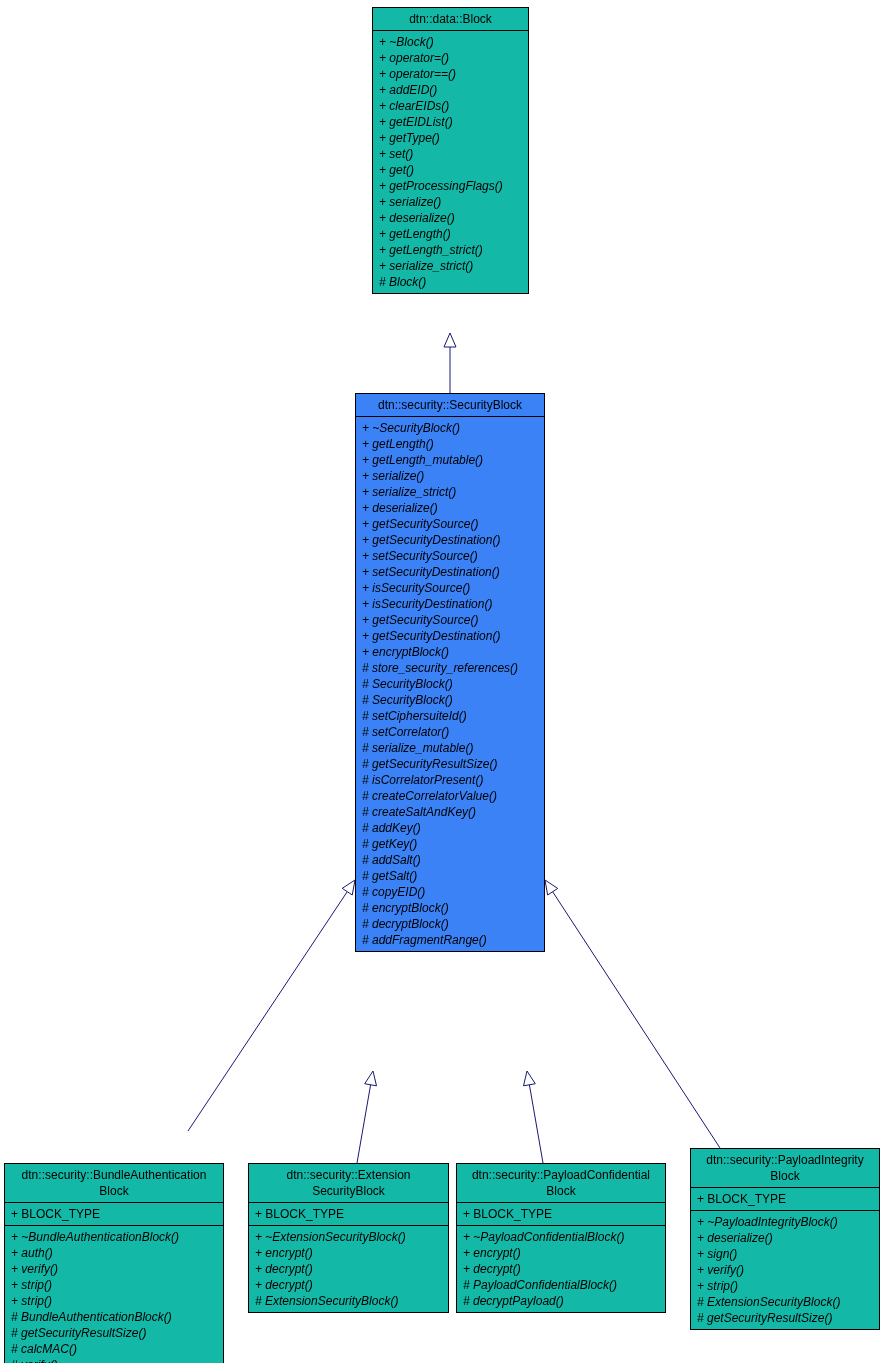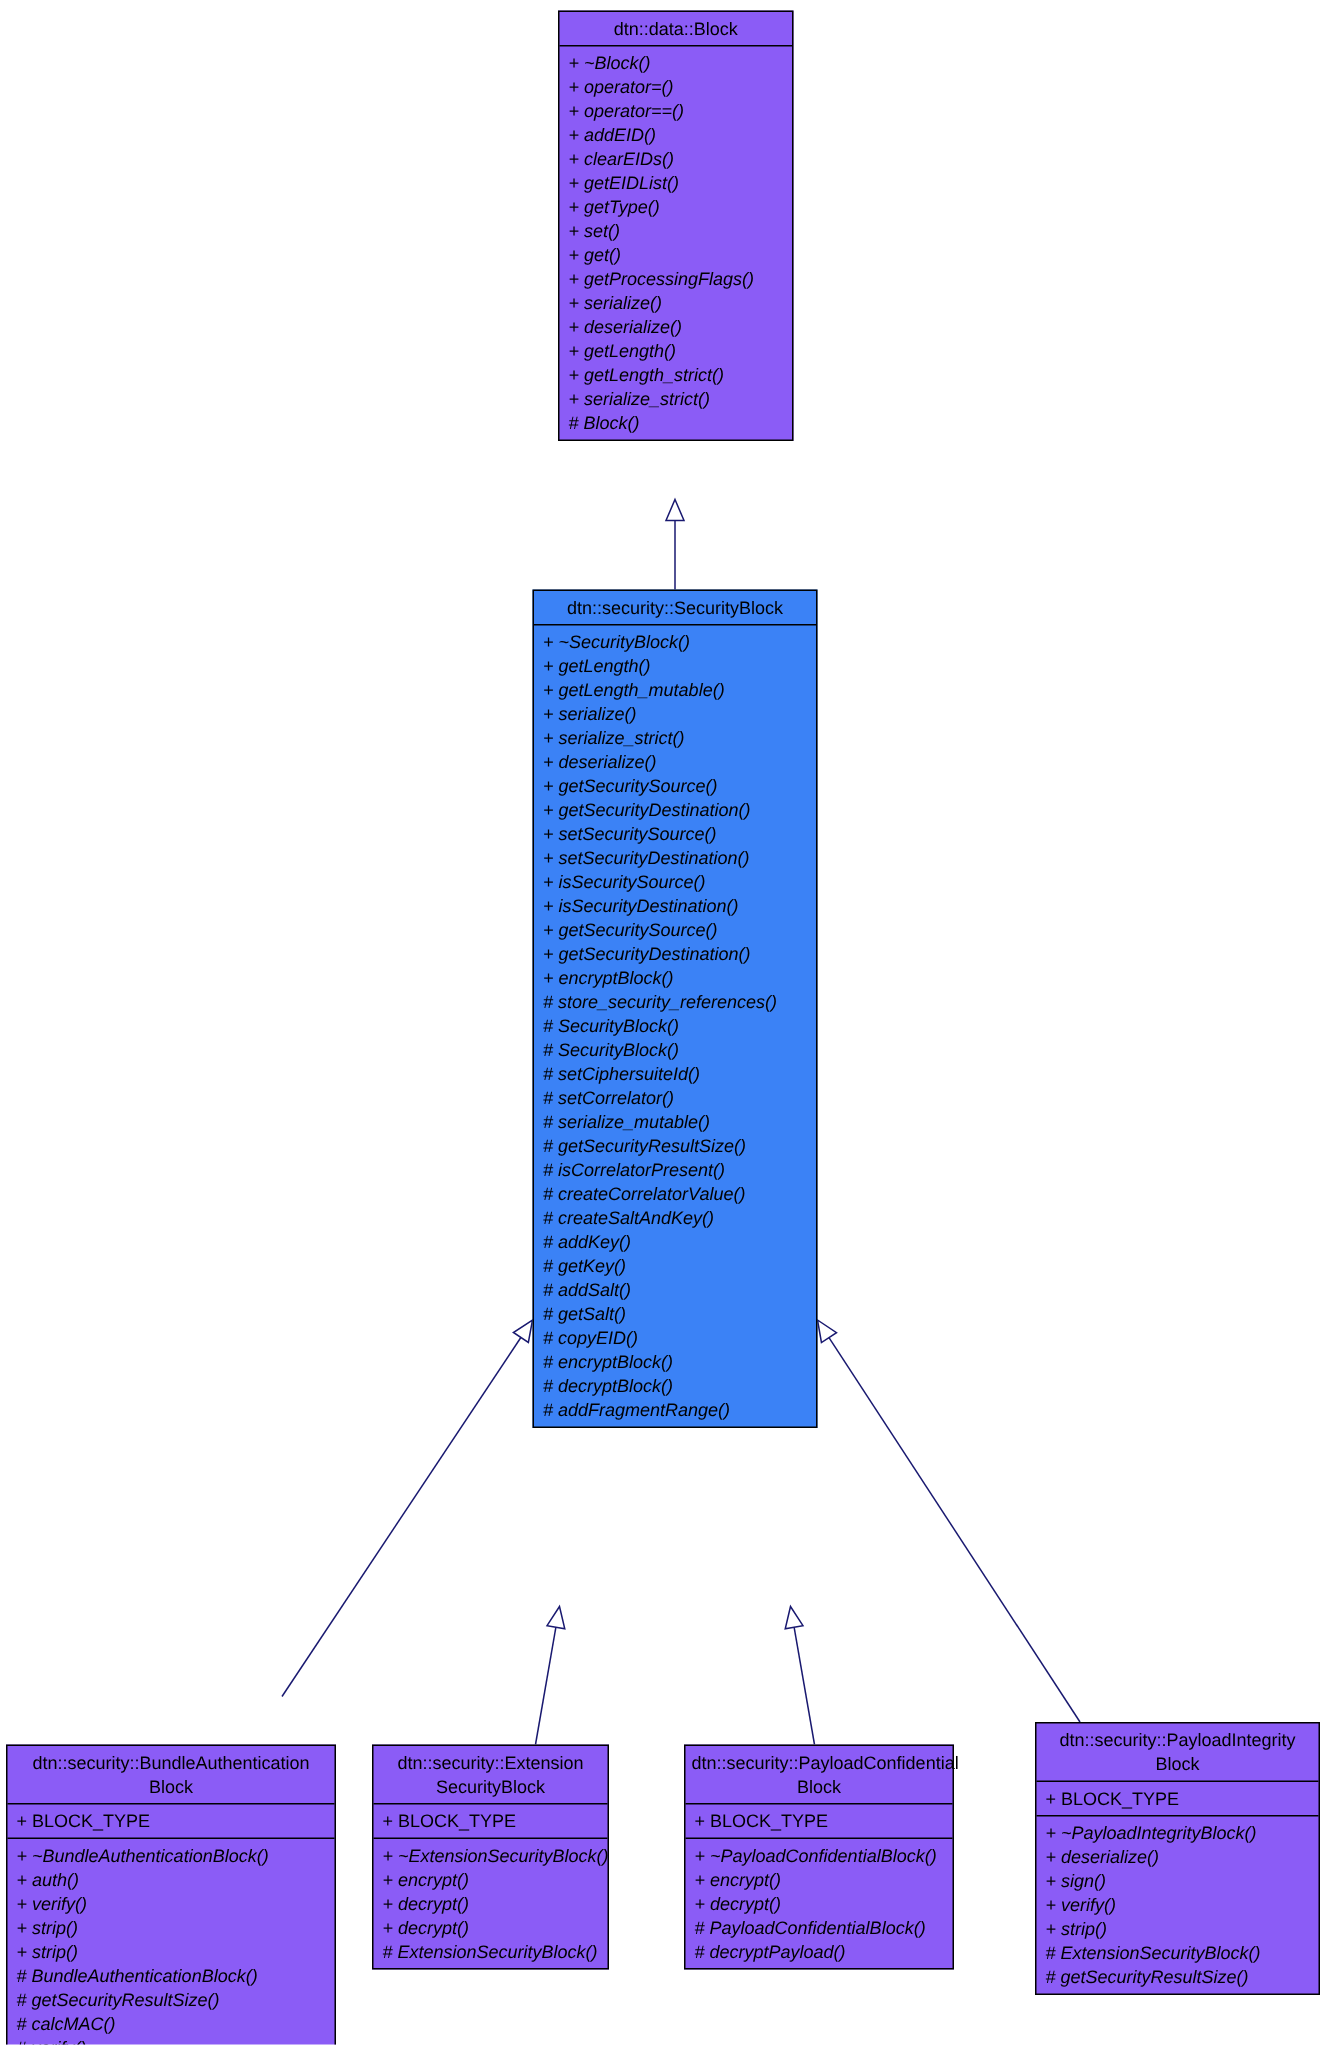--- a/index.html
+++ b/index.html
@@ -1,18 +1,18 @@
 <!DOCTYPE html>
 <html><head>
 <meta charset="utf-8">
 <style>
   html, body { margin:0; padding:0; background:#ffffff; }
   body { width:885px; height:1363px; position:relative; overflow:hidden;
          font-family:"Liberation Sans", sans-serif; font-size:12px; color:#000; }
-  .cls { position:absolute; border:1px solid #000; background:#8b5cf6; box-sizing:border-box; }
+  .cls { position:absolute; border:1px solid #000; background:#14b8a6; box-sizing:border-box; }
   .cls.focus { background:#3b82f6; }
   .cls .title { text-align:center; line-height:16px; padding:3px 4px 3px 4px; border-bottom:1px solid #000; white-space:pre-line; }
   .cls .sec { padding:3px 6px 3px 6px; line-height:16px; border-bottom:1px solid #000; }
   .cls .sec:last-child { border-bottom:none;font-style:italic; }
   .cls .row { white-space:nowrap; }
   svg.edges { position:absolute; left:0; top:0; }
 </style>
 </head>
 <body>
 
@@ -114,36 +114,36 @@
       <div class="row">+ verify()</div>
       <div class="row">+ strip()</div>
       <div class="row">+ strip()</div>
       <div class="row"># BundleAuthenticationBlock()</div>
       <div class="row"># getSecurityResultSize()</div>
       <div class="row"># calcMAC()</div>
       <div class="row"># verify()</div>
     </div>
 </div>
 
-<div class="cls" id="c-esb" style="left:248px; top:1163px; width:158px;">
+<div class="cls" id="c-esb" style="left:248px; top:1163px; width:201px;">
   <div class="title">dtn::security::Extension
 SecurityBlock</div>
   <div class="sec">
       <div class="row">+ BLOCK_TYPE</div>
     </div>
   <div class="sec">
       <div class="row">+ ~ExtensionSecurityBlock()</div>
       <div class="row">+ encrypt()</div>
       <div class="row">+ decrypt()</div>
       <div class="row">+ decrypt()</div>
       <div class="row"># ExtensionSecurityBlock()</div>
     </div>
 </div>
 
-<div class="cls" id="c-pcb" style="left:456px; top:1163px; width:180px;">
+<div class="cls" id="c-pcb" style="left:456px; top:1163px; width:210px;">
   <div class="title">dtn::security::PayloadConfidential
 Block</div>
   <div class="sec">
       <div class="row">+ BLOCK_TYPE</div>
     </div>
   <div class="sec">
       <div class="row">+ ~PayloadConfidentialBlock()</div>
       <div class="row">+ encrypt()</div>
       <div class="row">+ decrypt()</div>
       <div class="row"># PayloadConfidentialBlock()</div>

